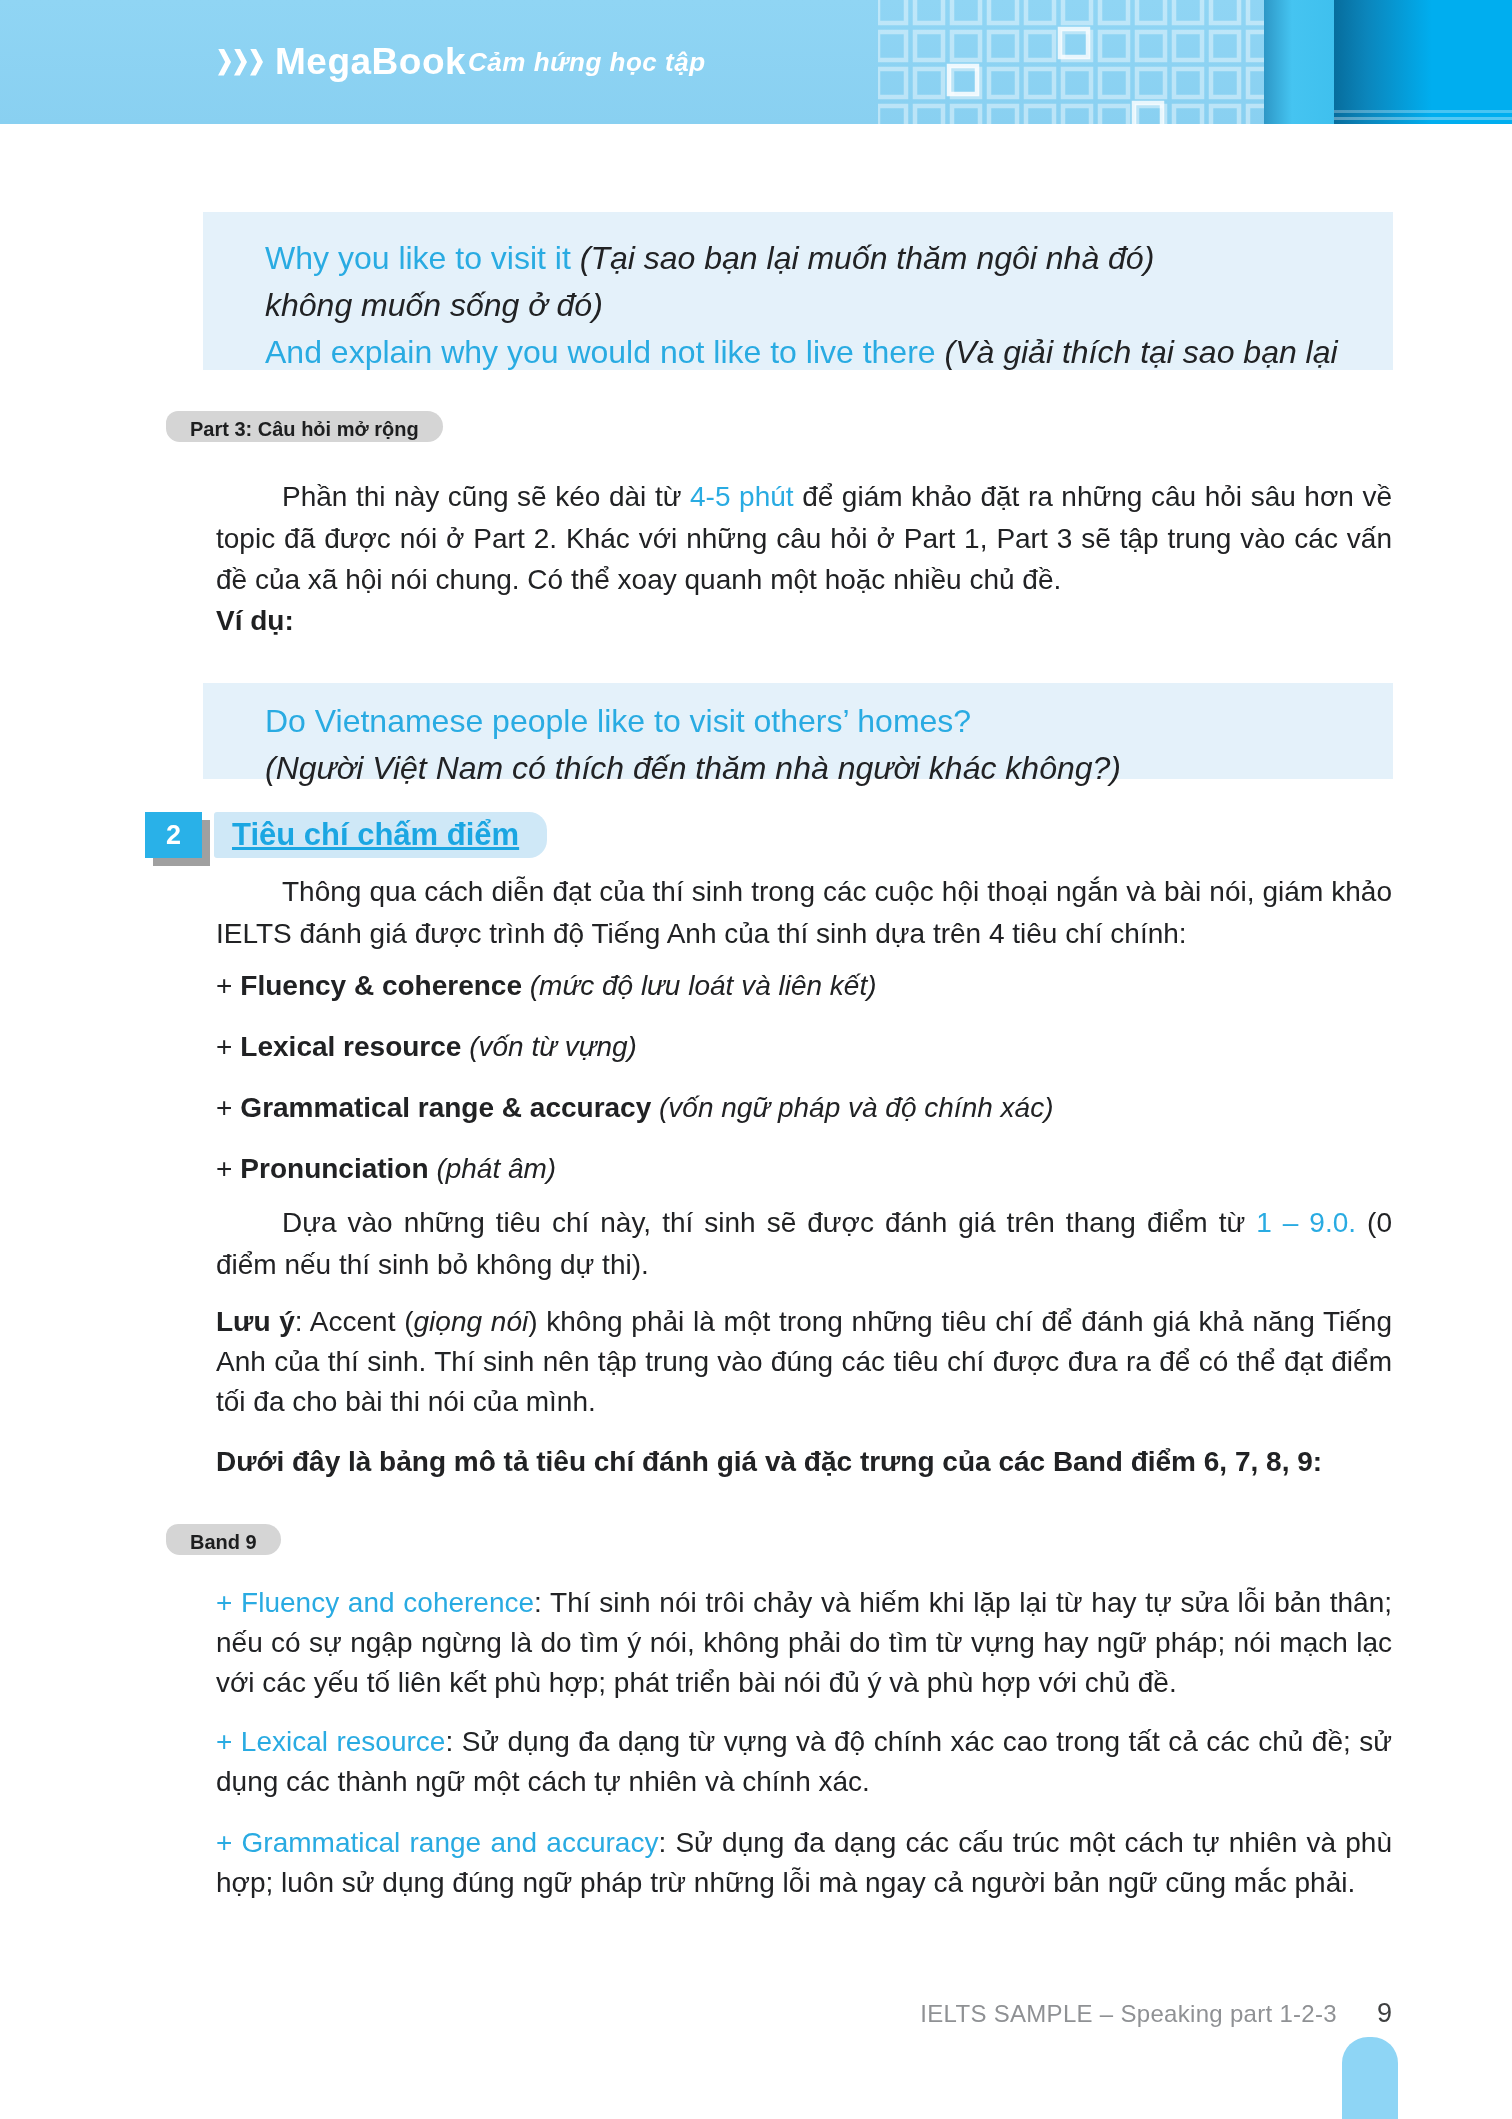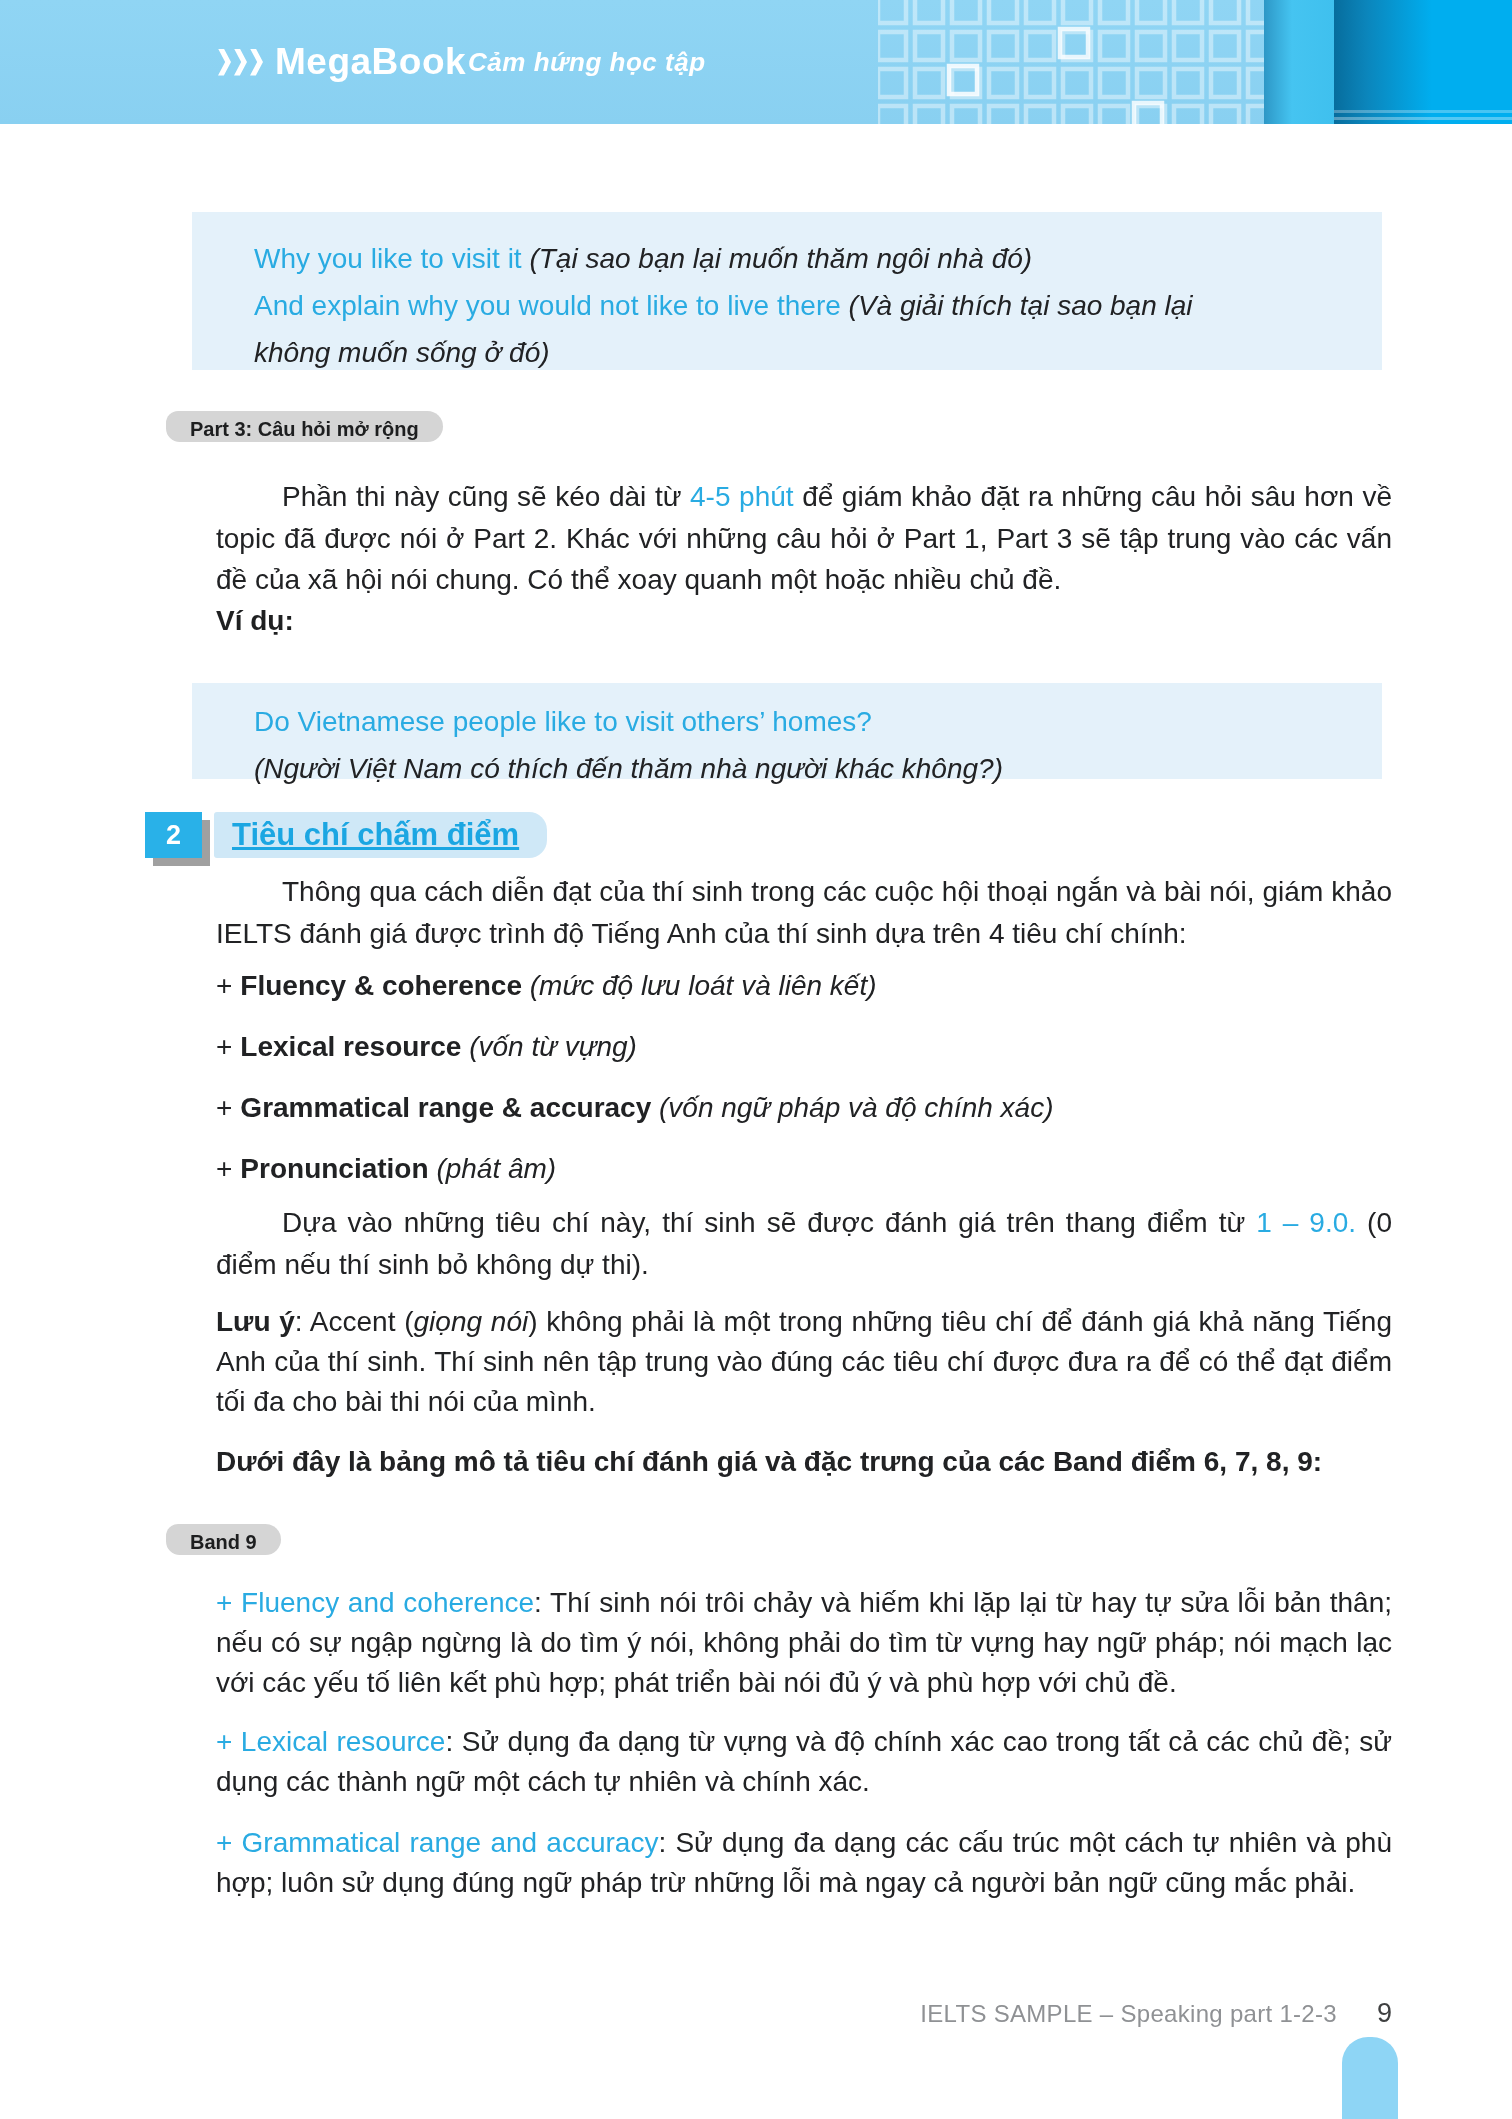--- a/index.html
+++ b/index.html
@@ -26,21 +26,21 @@
 
   
   .blue { color:#29abe2; }
   .vi-italic { font-style:italic; color:#212224; }
   .para { position:absolute; left:216px; width:1176px; font-size:28px; line-height:41.5px;
           text-align:justify; color:#212224; }
   .indent { text-indent:66px; }
   b { font-weight:700; }
 
   
-  .qbox { position:absolute; left:192px; width:1190px; background:#e4f1fa; padding-left:62px; font-size:28px; }
+  .qbox { position:absolute; left:203px; width:1190px; background:#e4f1fa; padding-left:62px; font-size:32px; }
   .qbox p { line-height:47px; white-space:nowrap; }
   .qbox1 { top:212px; height:158px; padding-top:23px; }
   .qbox2 { top:683px; height:96px; padding-top:15px; }
 
   
   .gray-label { position:absolute; left:166px; background:#d5d5d5; color:#1d1e1f; font-weight:700;
                 font-size:20px; padding:7px 24px 1px 24px; border-radius:14px 18px 18px 16px; }
   .part3-label { top:411px; }
   .band9-label { top:1524px; }
 
@@ -98,22 +98,22 @@
       <rect x="182" y="29" width="28" height="28" fill="none" stroke="rgba(255,255,255,0.8)" stroke-width="4.5"></rect>
       <rect x="256" y="103" width="28" height="28" fill="none" stroke="rgba(255,255,255,0.8)" stroke-width="4.5"></rect>
     </svg>
     <div class="band-mid"></div>
     <div class="band-right"></div>
     <div class="band-stripes"></div>
   </header>
 
   <section class="qbox qbox1">
     <p><span class="blue">Why you like to visit it</span><span class="vi-italic"> (Tại sao bạn lại muốn thăm ngôi nhà đó)</span></p>
+    <p><span class="vi-italic">không muốn sống ở đó)</span></p>
     <p><span class="blue">And explain why you would not like to live there</span><span class="vi-italic"> (Và giải thích tại sao bạn lại</span></p>
-    <p><span class="vi-italic">không muốn sống ở đó)</span></p>
   </section>
 
   <div class="gray-label part3-label">Part 3: Câu hỏi mở rộng</div>
 
   <p class="para indent" style="top:476px;"><span>Phần thi này cũng sẽ kéo dài từ </span><span class="blue">4-5 phút</span><span> để giám khảo đặt ra những câu hỏi sâu hơn về topic đã được nói ở Part 2. Khác với những câu hỏi ở Part 1, Part 3 sẽ tập trung vào các vấn đề của xã hội nói chung. Có thể xoay quanh một hoặc nhiều chủ đề.</span></p>
 
   <div class="example-label">Ví dụ:</div>
 
   <section class="qbox qbox2">
     <p><span class="blue">Do Vietnamese people like to visit others’ homes?</span></p>

